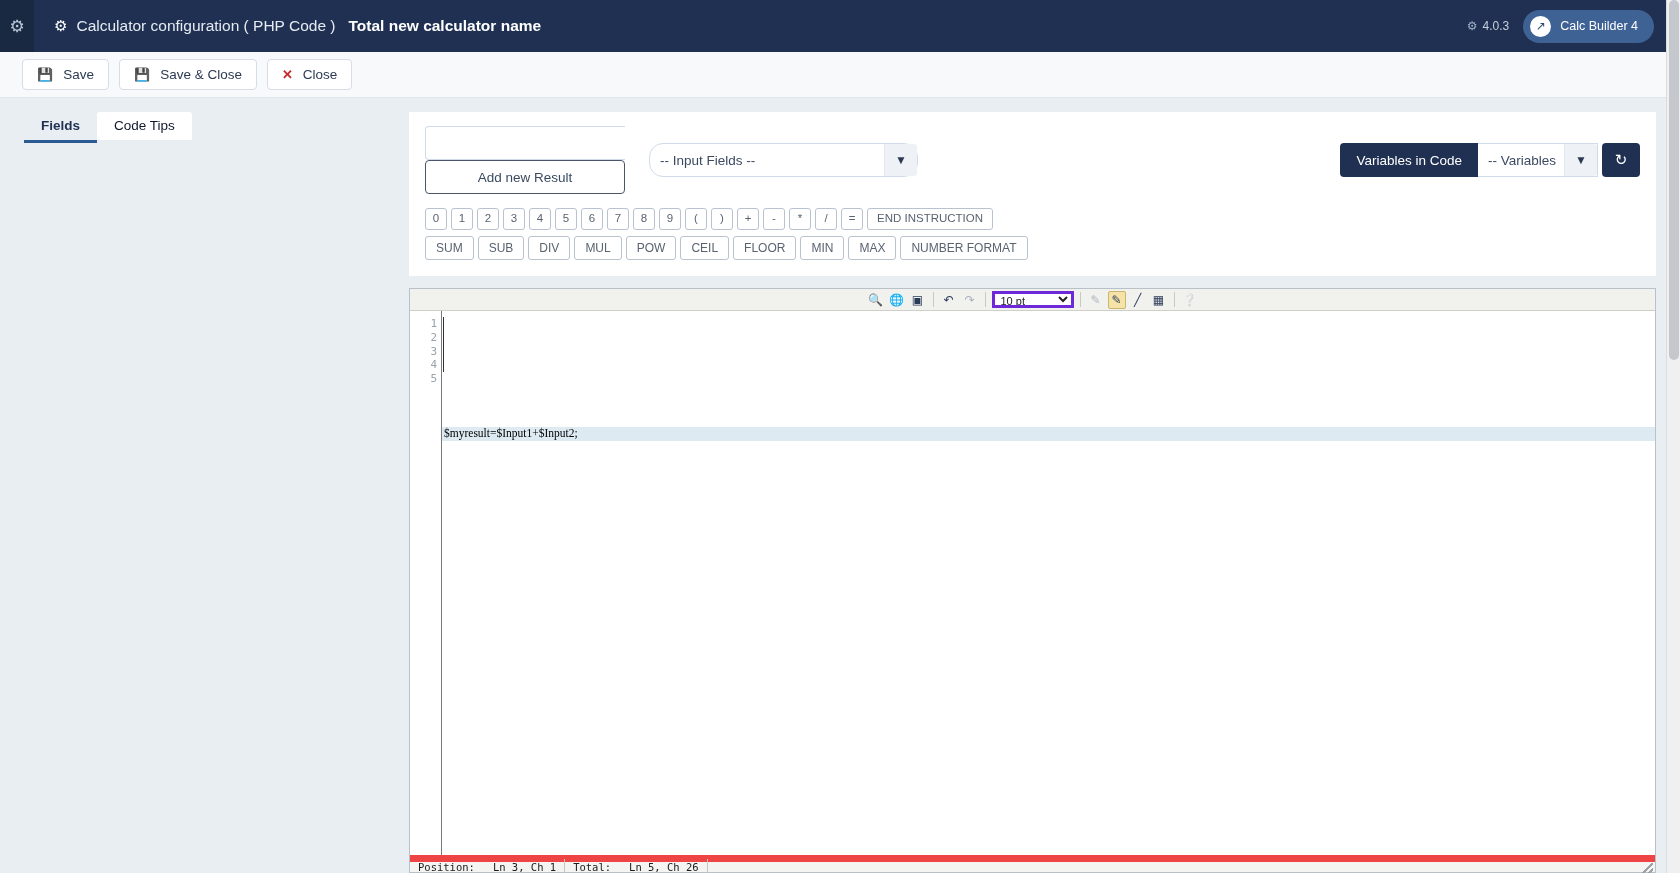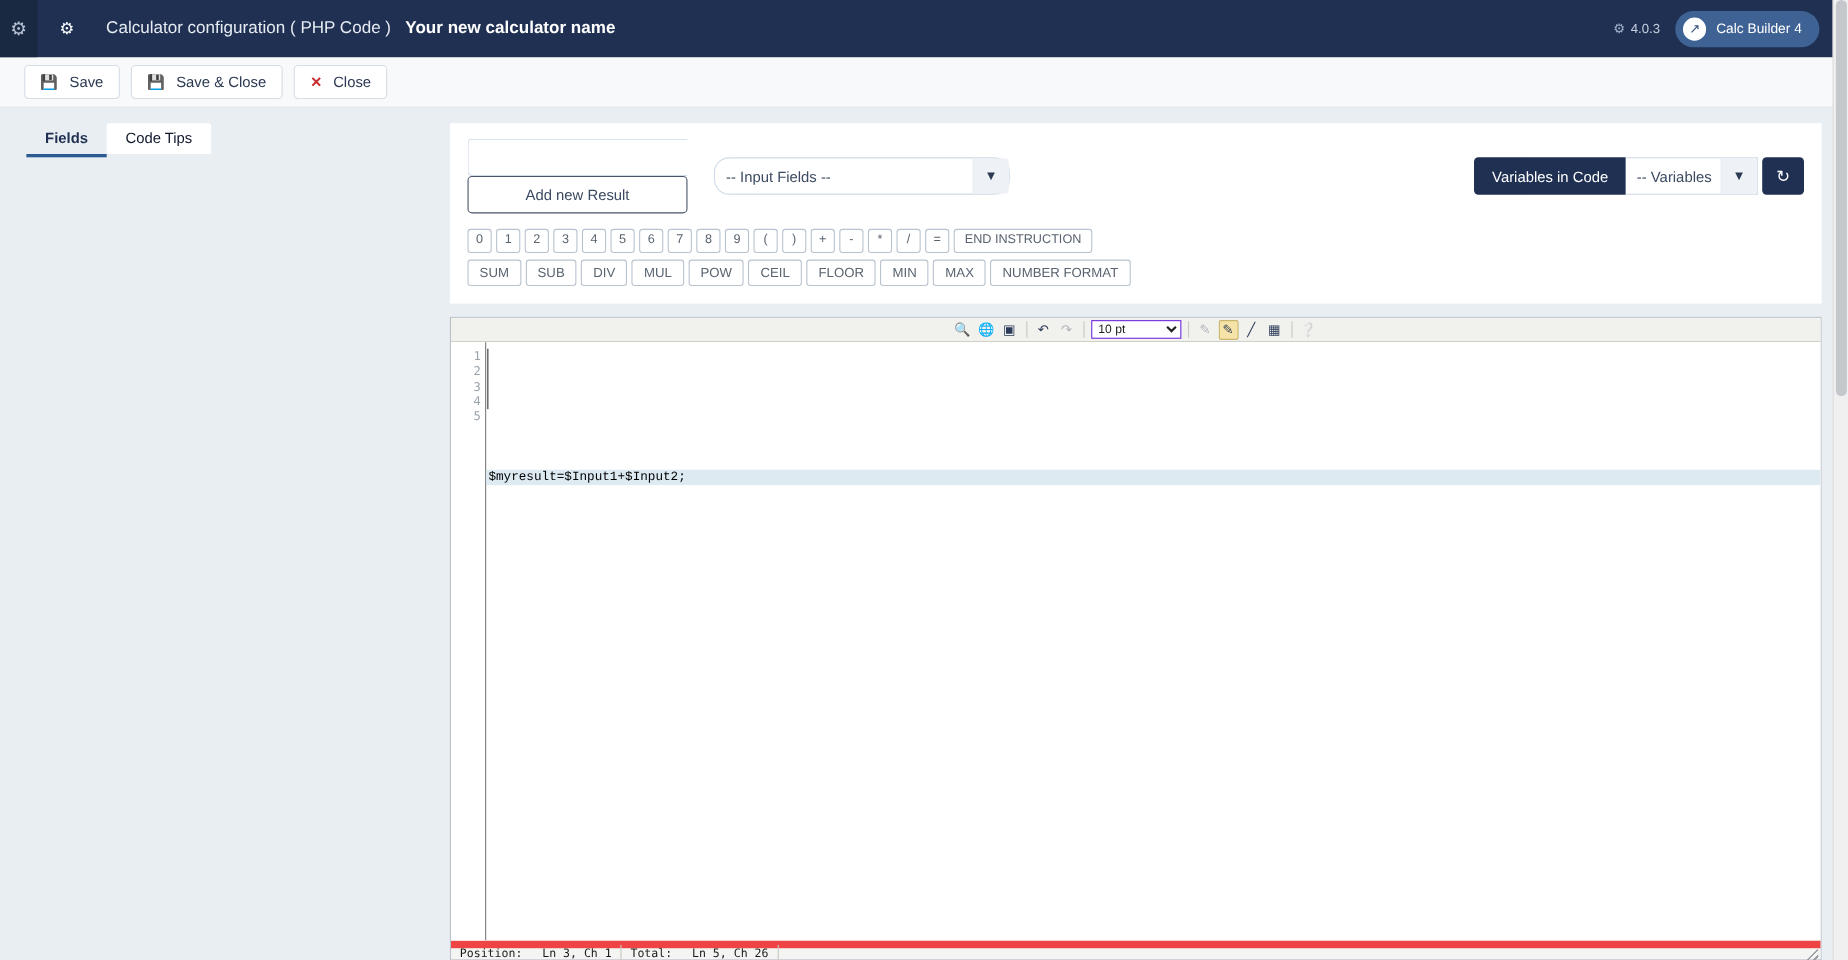--- a/index.html
+++ b/index.html
@@ -28,21 +28,21 @@
     background: #1a2942;
     font-size: 17px; line-height: 1;
     color: #b8c4d6;
   }
   .topbar-title-wrap {
     display: flex; align-items: center; gap: 9px;
     margin-left: 20px;
     font-size: 15.5px;
   }
   .gear-icon { font-size: 15px; color: #ffffff; display:inline-block; }
-  .title-light { color: #e6ebf2; font-weight: 400; margin-left: 20px; }
+  .title-light { color: #e6ebf2; font-weight: 400; }
   .title-bold { color: #ffffff; font-weight: 700; margin-left: 4px; }
   .topbar-right {
     margin-left: auto;
     display: flex; align-items: center; gap: 14px;
     padding-right: 26px;
   }
   .ver-badge {
     font-size: 12px; color: #c5cfdd;
     display: flex; align-items: center; gap: 5px;
   }
@@ -269,21 +269,21 @@
     cursor: pointer;
     color: #2a3a57;
   }
   .tb-ico.active { background: #f6e3a8; border-color: #c9b66c; }
   .tb-ico.dim { opacity: .35; cursor: default; }
   .tb-sep { width: 1px; height: 15px; background: #c9c9c2; margin: 0 3px; }
   .tb-size {
     height: 17px; width: 82px;
     font-size: 11px;
     font-family: "Liberation Sans", sans-serif;
-    border: 1px solid #6d28d9;
+    border: 3px solid #6d28d9;
     background: #ffffff;
     color: #222;
     padding: 0 2px;
   }
   .editor-body {
     flex: 1 1 auto;
     display: flex;
     position: relative;
     background: #ffffff;
     min-height: 0;
@@ -297,21 +297,21 @@
     font-family: "DejaVu Sans Mono", monospace;
     font-size: 11px;
     color: #9aa2aa;
     line-height: 13.8px;
     user-select: none;
     background: #ffffff;
   }
   .codearea {
     flex: 1 1 auto;
     padding: 6px 0 0 0;
-    font-family: Liberation Mono, monospace;
+    font-family: Liberation Serif, serif;
     font-size: 11.5px;
     line-height: 13.8px;
     color: #000000;
     white-space: pre;
     position: relative;
   }
   .code-line { padding-left: 2px; height: 13.8px; }
   .code-line.hl { background: #ddeaf2; }
   .caret {
     position: absolute;
@@ -362,21 +362,21 @@
   }
 </style>
 </head>
 <body>
 
 <div class="topbar">
   <div class="topbar-logo">⚙︎</div>
   <div class="topbar-title-wrap">
     <span class="gear-icon">⚙</span>
     <span class="title-light">Calculator configuration ( PHP Code )</span>
-    <span class="title-bold">Your new calculator name</span>
+    <span class="title-bold">Total new calculator name</span>
   </div>
   <div class="topbar-right">
     <div class="ver-badge">
       <span class="j-mark">⚙</span>
       <span>4.0.3</span>
     </div>
     <div class="calc-pill">
       <span class="pill-icon">↗</span>
       <span>Calc Builder 4</span>
     </div>

